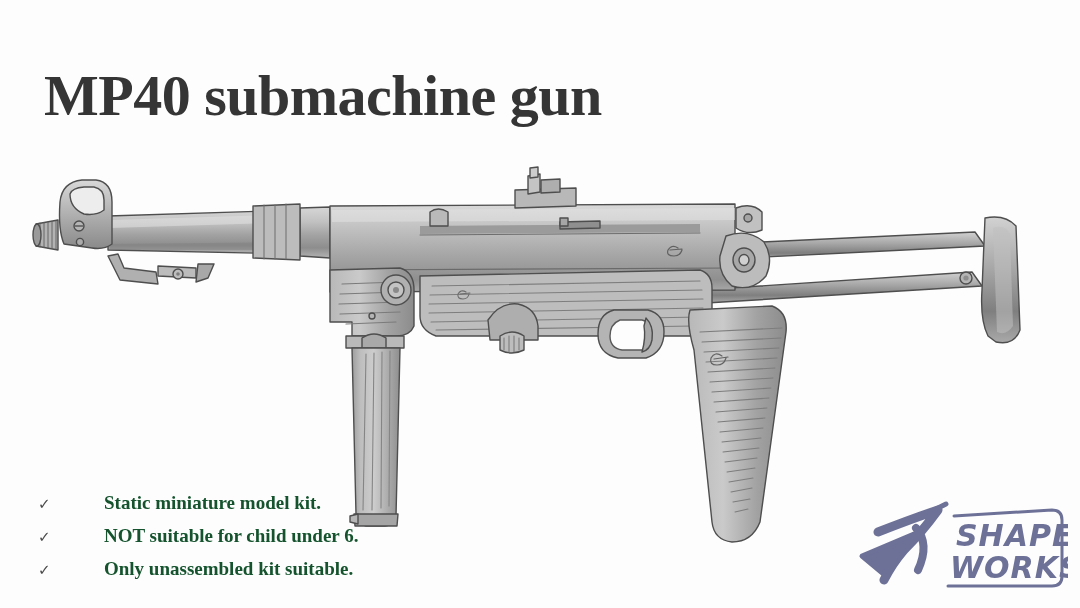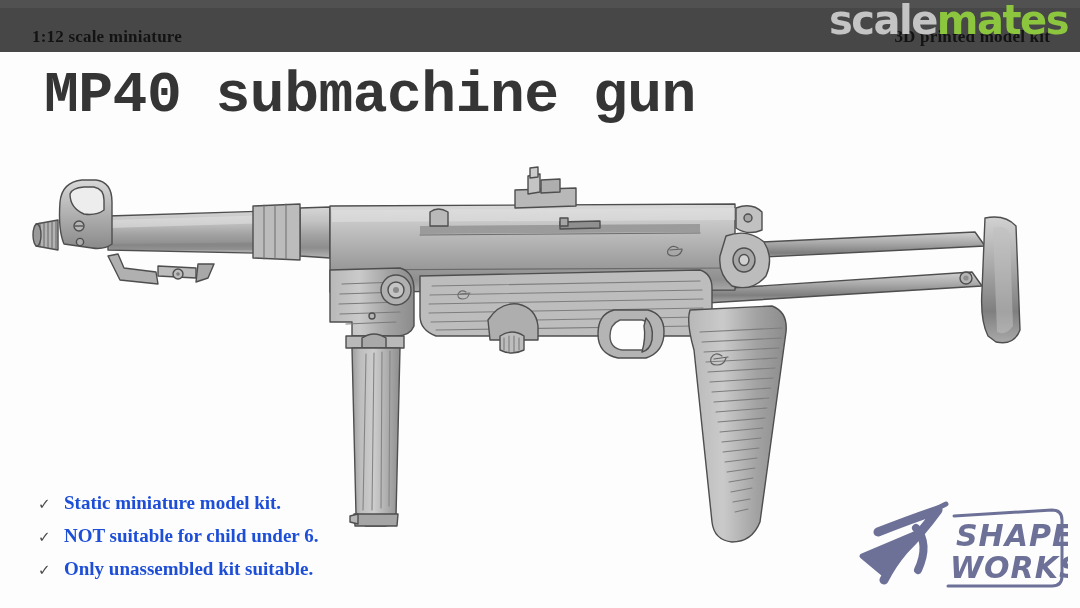--- a/index.html
+++ b/index.html
@@ -69,21 +69,21 @@
     line-height: 44px;
   }
   .wm-scale { color: #c4c4c4; }
   .wm-mates { color: #8cc63f; }
 
   
   .title {
     position: absolute;
     left: 44px;
     top: 62px;
-    font-family: Liberation Mono, monospace;
+    font-family: Liberation Serif, serif;
     font-weight: bold;
     font-size: 58px;
     line-height: 68px;
     color: #353535;
     letter-spacing: -0.5px;
     white-space: nowrap;
   }
 
   
   .bullets {
@@ -101,22 +101,23 @@
     width: 26px;
     font-family: "DejaVu Sans", sans-serif;
     font-size: 15px;
     color: #4a4a4a;
     flex: none;
   }
   .bullet-text {
     font-family: "Liberation Serif", serif;
     font-weight: bold;
     font-size: 19px;
-    color: #1d4ed8;
+    color: #14532d;
     white-space: nowrap;
+    margin-left: 40px;
   }
 
   
   .logo {
     position: absolute;
     left: 856px;
     top: 498px;
     width: 212px;
     height: 98px;
     text-align: right;
@@ -131,28 +132,20 @@
     width: 1080px;
     height: 400px;
   }
   .artwork svg { display: block; }
 </style>
 </head>
 <body>
 
 <div class="page">
 
-  <div class="topbar">
-    <div class="topbar-sheen"></div>
-    <div class="topbar-scale">1:12 scale miniature</div>
-    <div class="topbar-kit">3D printed model kit</div>
-    <div class="watermark">
-      <span class="wm-scale">scale</span><span class="wm-mates">mates</span>
-    </div>
-  </div>
 
   <div class="title">MP40 submachine gun</div>
 
   <div class="artwork">
     <svg width="1080" height="400" viewBox="0 0 1080 400" xmlns="http://www.w3.org/2000/svg">
       <defs>
         <linearGradient id="gBarrel" x1="0" y1="0" x2="0" y2="1">
           <stop offset="0%" stop-color="#d6d6d6"></stop>
           <stop offset="28%" stop-color="#c2c2c2"></stop>
           <stop offset="55%" stop-color="#a3a3a3"></stop>

